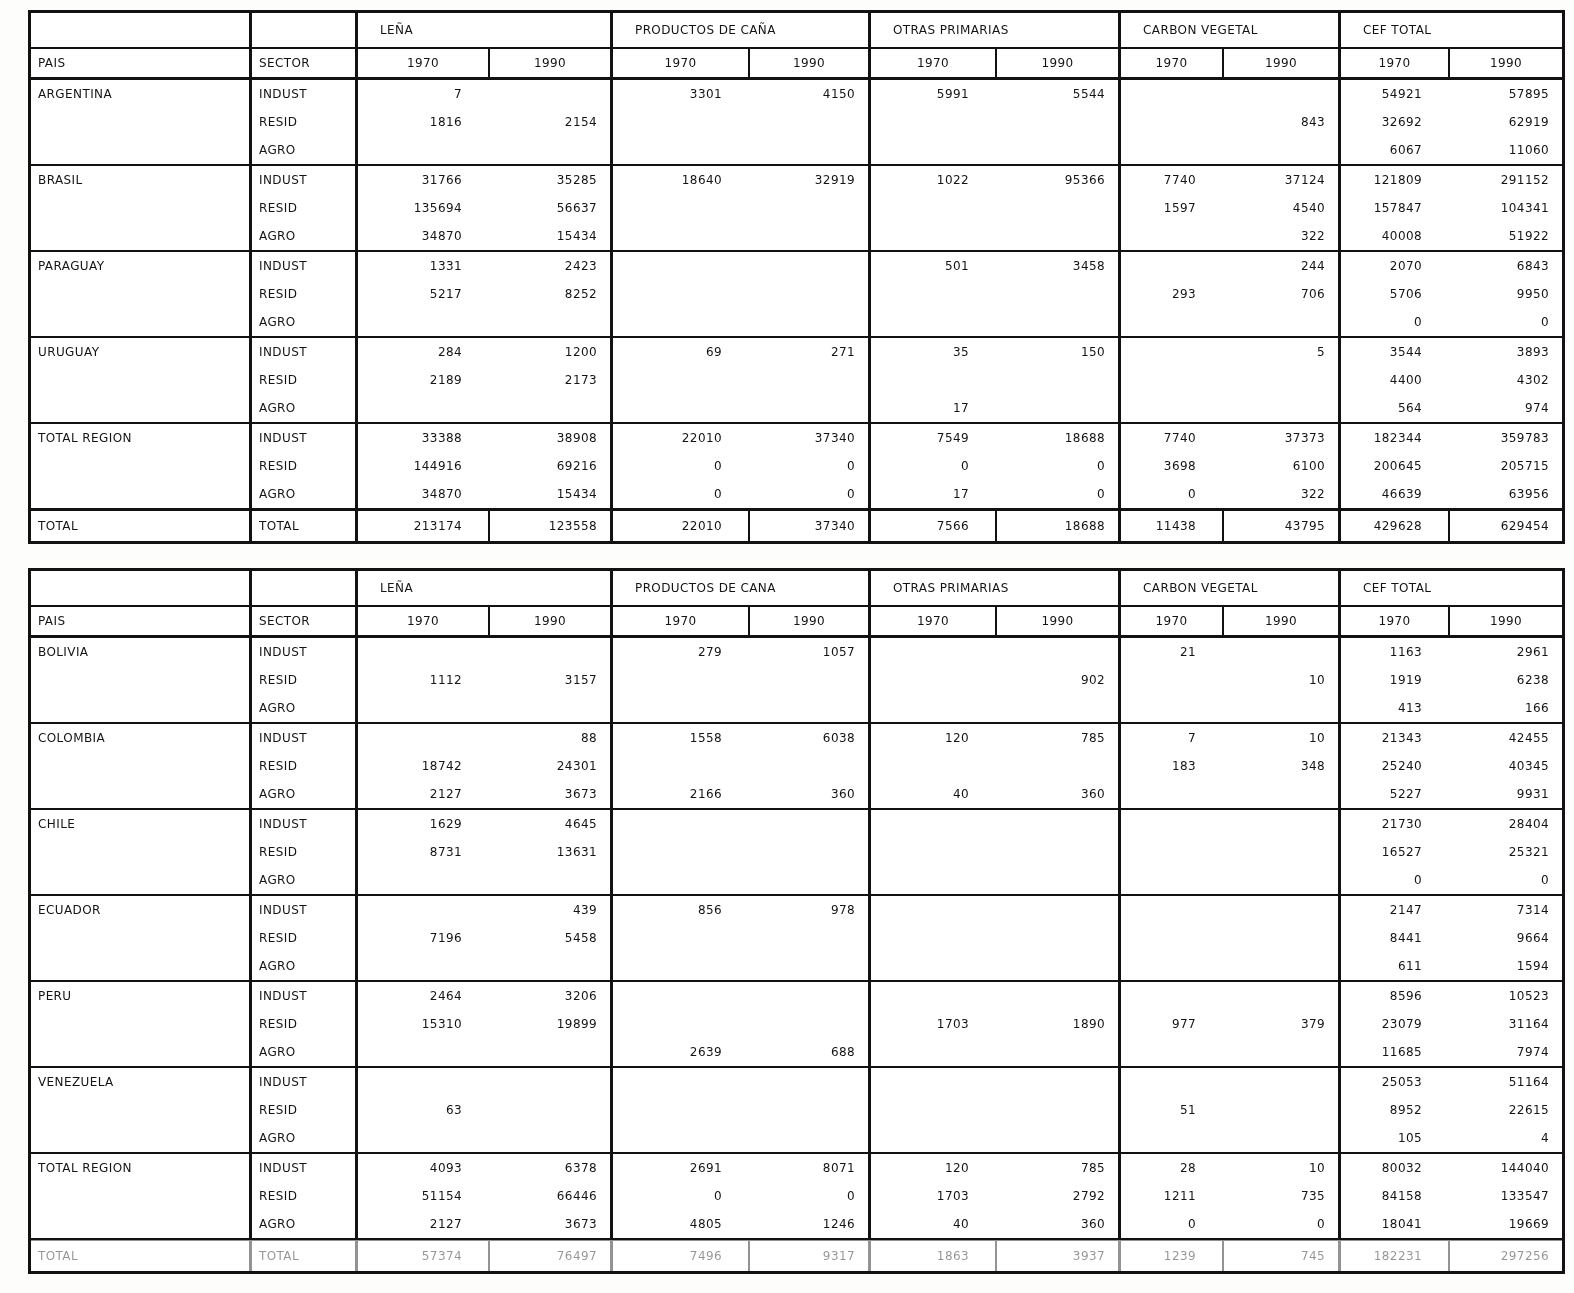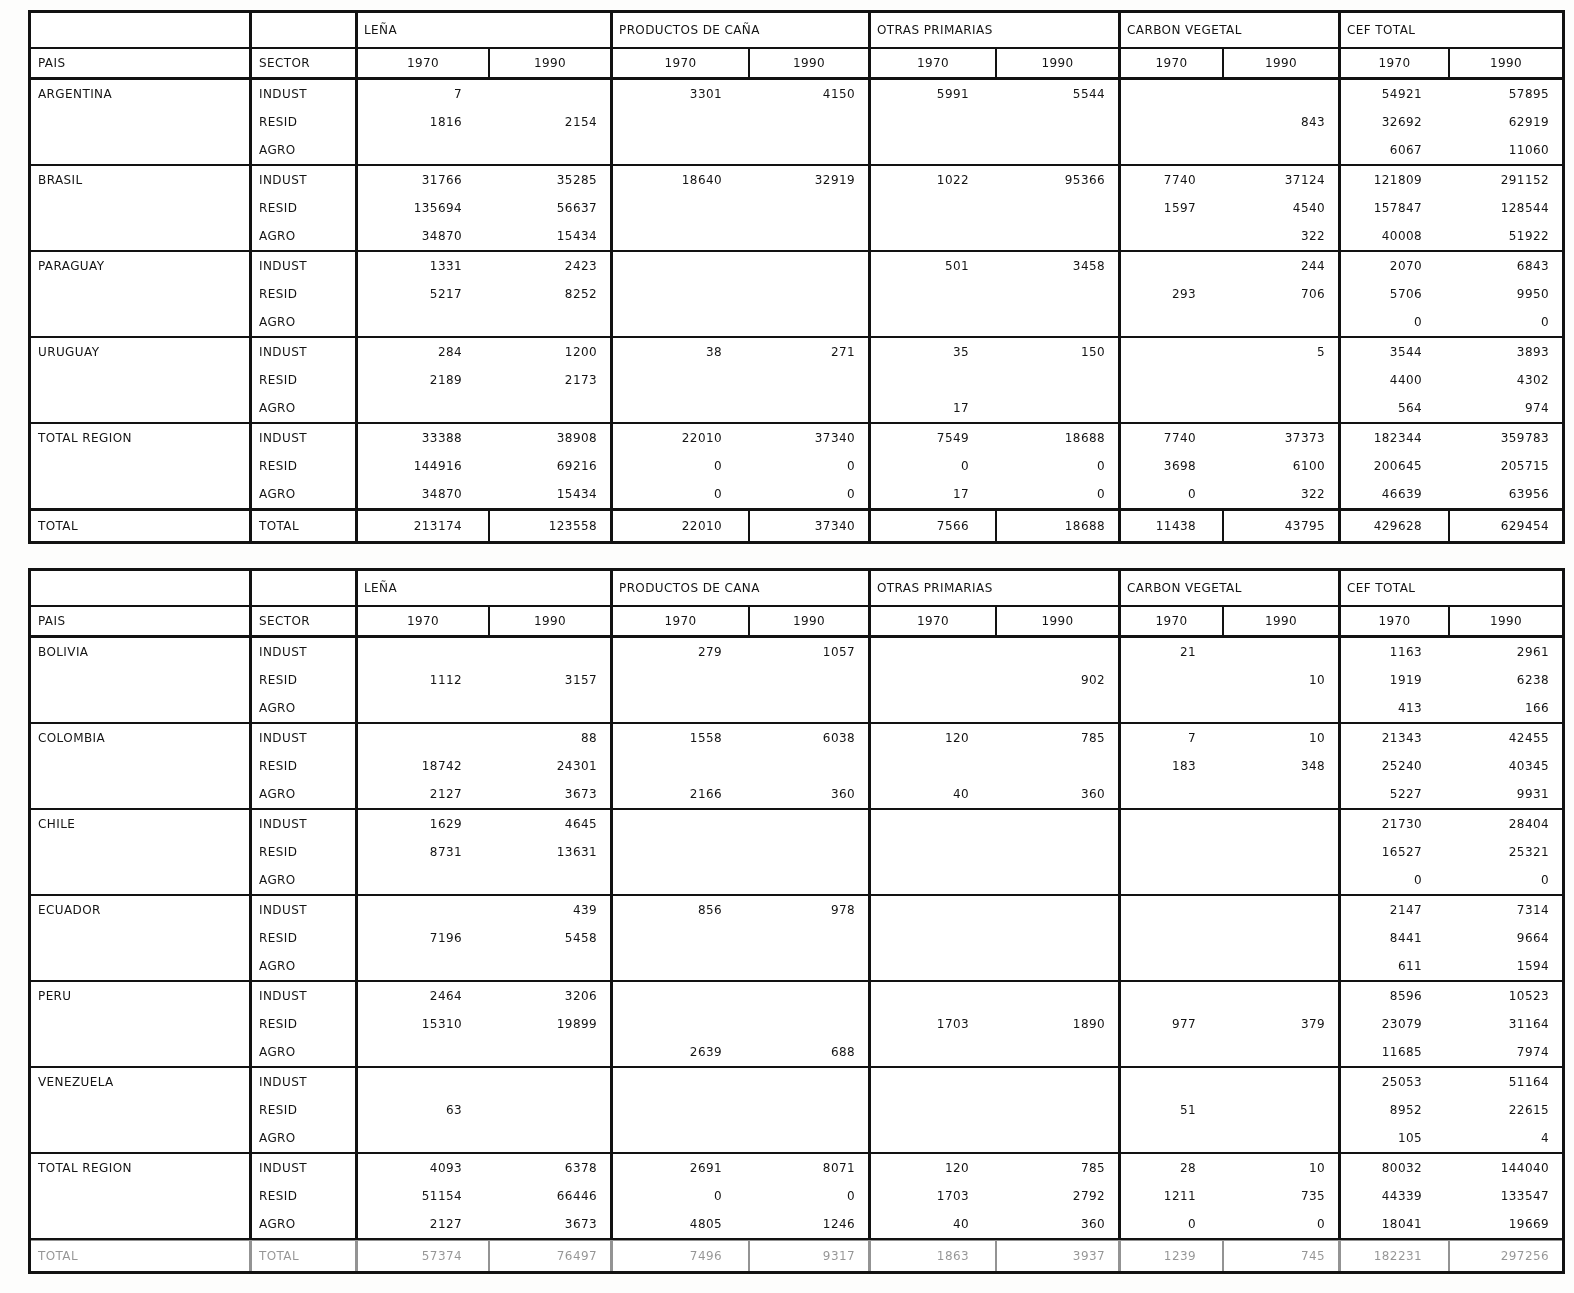--- a/index.html
+++ b/index.html
@@ -35,21 +35,21 @@
   .group-row{height:34px;line-height:34px;border-bottom:2px solid var(--ink);}
   .year-row{height:28px;line-height:28px;border-bottom:3px solid var(--ink);}
   .total-row{height:30px;line-height:30px;border-top:1px solid var(--ink);}
   .c{
     overflow:hidden;white-space:nowrap;
     font-size:12px;letter-spacing:.4px;
   }
   .block .c{line-height:28px;}
   .lab{padding-left:7px;text-align:left;}
   .sectorc{border-left:3px solid var(--ink);padding-left:7px;text-align:left;}
-  .group-head{grid-column:span 2;border-left:3px solid var(--ink);padding-left:6px;text-align:left;}
+  .group-head{grid-column:span 2;border-left:3px solid var(--ink);padding-left:22px;text-align:left;}
   .sub0{border-left:3px solid var(--ink);text-align:right;padding-right:26px;}
   .sub1{text-align:right;padding-right:13px;}
   .year-row .sub0,.year-row .sub1{text-align:center;padding:0;}
   .year-row .sub1,.total-row .sub1{border-left:2px solid var(--ink);}
   .faded{opacity:.45;filter:blur(.4px);}
 </style>
 </head>
 <body>
 
 <div class="page">
@@ -129,21 +129,21 @@
         <div class="c sectorc" style="grid-area: 2 / 2;">RESID</div>
         <div class="c sub0" style="grid-area: 2 / 3;">135694</div>
         <div class="c sub1" style="grid-area: 2 / 4;">56637</div>
         <div class="c sub0" style="grid-area: 2 / 5;"></div>
         <div class="c sub1" style="grid-area: 2 / 6;"></div>
         <div class="c sub0" style="grid-area: 2 / 7;"></div>
         <div class="c sub1" style="grid-area: 2 / 8;"></div>
         <div class="c sub0" style="grid-area: 2 / 9;">1597</div>
         <div class="c sub1" style="grid-area: 2 / 10;">4540</div>
         <div class="c sub0" style="grid-area: 2 / 11;">157847</div>
-        <div class="c sub1" style="grid-area: 2 / 12;">128544</div>
+        <div class="c sub1" style="grid-area: 2 / 12;">104341</div>
         <div class="c sectorc" style="grid-area: 3 / 2;">AGRO</div>
         <div class="c sub0" style="grid-area: 3 / 3;">34870</div>
         <div class="c sub1" style="grid-area: 3 / 4;">15434</div>
         <div class="c sub0" style="grid-area: 3 / 5;"></div>
         <div class="c sub1" style="grid-area: 3 / 6;"></div>
         <div class="c sub0" style="grid-area: 3 / 7;"></div>
         <div class="c sub1" style="grid-area: 3 / 8;"></div>
         <div class="c sub0" style="grid-area: 3 / 9;"></div>
         <div class="c sub1" style="grid-area: 3 / 10;">322</div>
         <div class="c sub0" style="grid-area: 3 / 11;">40008</div>
@@ -183,21 +183,21 @@
         <div class="c sub0" style="grid-area: 3 / 9;"></div>
         <div class="c sub1" style="grid-area: 3 / 10;"></div>
         <div class="c sub0" style="grid-area: 3 / 11;">0</div>
         <div class="c sub1" style="grid-area: 3 / 12;">0</div>
       </div>
       <div class="block">
         <div class="c lab" style="grid-area: 1 / 1 / span 3;">URUGUAY</div>
         <div class="c sectorc" style="grid-area: 1 / 2;">INDUST</div>
         <div class="c sub0" style="grid-area: 1 / 3;">284</div>
         <div class="c sub1" style="grid-area: 1 / 4;">1200</div>
-        <div class="c sub0" style="grid-area: 1 / 5;">38</div>
+        <div class="c sub0" style="grid-area: 1 / 5;">69</div>
         <div class="c sub1" style="grid-area: 1 / 6;">271</div>
         <div class="c sub0" style="grid-area: 1 / 7;">35</div>
         <div class="c sub1" style="grid-area: 1 / 8;">150</div>
         <div class="c sub0" style="grid-area: 1 / 9;"></div>
         <div class="c sub1" style="grid-area: 1 / 10;">5</div>
         <div class="c sub0" style="grid-area: 1 / 11;">3544</div>
         <div class="c sub1" style="grid-area: 1 / 12;">3893</div>
         <div class="c sectorc" style="grid-area: 2 / 2;">RESID</div>
         <div class="c sub0" style="grid-area: 2 / 3;">2189</div>
         <div class="c sub1" style="grid-area: 2 / 4;">2173</div>
@@ -527,21 +527,21 @@
         <div class="c sub1" style="grid-area: 1 / 12;">144040</div>
         <div class="c sectorc" style="grid-area: 2 / 2;">RESID</div>
         <div class="c sub0" style="grid-area: 2 / 3;">51154</div>
         <div class="c sub1" style="grid-area: 2 / 4;">66446</div>
         <div class="c sub0" style="grid-area: 2 / 5;">0</div>
         <div class="c sub1" style="grid-area: 2 / 6;">0</div>
         <div class="c sub0" style="grid-area: 2 / 7;">1703</div>
         <div class="c sub1" style="grid-area: 2 / 8;">2792</div>
         <div class="c sub0" style="grid-area: 2 / 9;">1211</div>
         <div class="c sub1" style="grid-area: 2 / 10;">735</div>
-        <div class="c sub0" style="grid-area: 2 / 11;">44339</div>
+        <div class="c sub0" style="grid-area: 2 / 11;">84158</div>
         <div class="c sub1" style="grid-area: 2 / 12;">133547</div>
         <div class="c sectorc" style="grid-area: 3 / 2;">AGRO</div>
         <div class="c sub0" style="grid-area: 3 / 3;">2127</div>
         <div class="c sub1" style="grid-area: 3 / 4;">3673</div>
         <div class="c sub0" style="grid-area: 3 / 5;">4805</div>
         <div class="c sub1" style="grid-area: 3 / 6;">1246</div>
         <div class="c sub0" style="grid-area: 3 / 7;">40</div>
         <div class="c sub1" style="grid-area: 3 / 8;">360</div>
         <div class="c sub0" style="grid-area: 3 / 9;">0</div>
         <div class="c sub1" style="grid-area: 3 / 10;">0</div>

